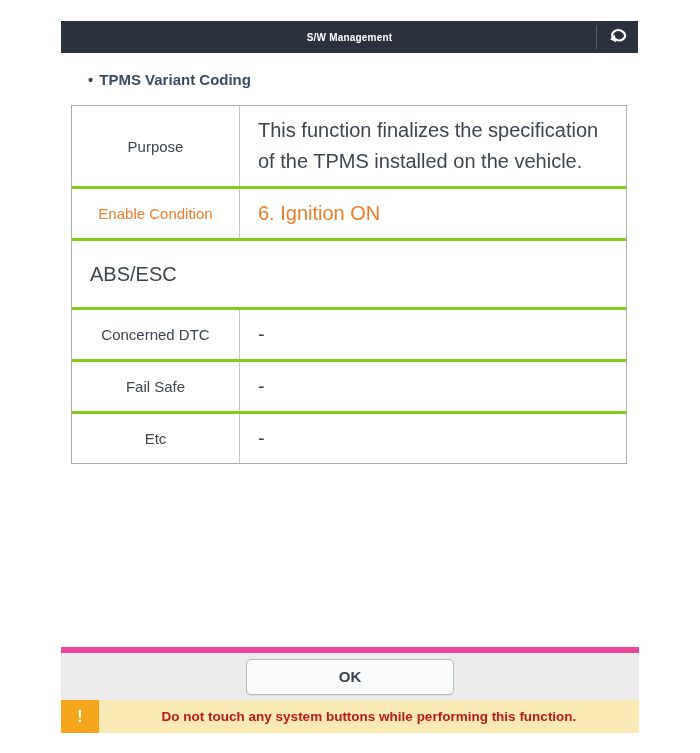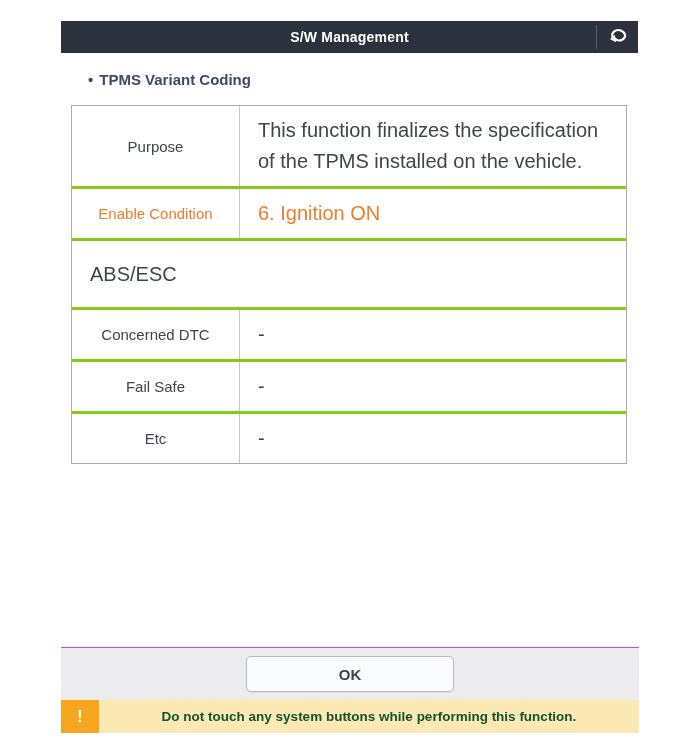--- a/index.html
+++ b/index.html
@@ -1,21 +1,21 @@
 <!DOCTYPE html>
 <html><head>
 <meta charset="utf-8">
 <style>
   html,body{margin:0;padding:0;background:#ffffff;}
   body{font-family:"Liberation Sans","DejaVu Sans",sans-serif;-webkit-font-smoothing:antialiased;}
   .screen{position:relative;width:700px;height:753px;background:#ffffff;overflow:hidden;}
 
   
   .titlebar{position:absolute;left:61px;top:21px;width:577px;height:32px;background:#2b323d;display:flex;align-items:center;}
-  .titlebar .title{flex:1;text-align:center;color:#ffffff;font-size:14px;font-weight:bold;letter-spacing:.2px;padding-left:42px;}
+  .titlebar .title{flex:1;text-align:center;color:#ffffff;font-size:10px;font-weight:bold;letter-spacing:.2px;padding-left:42px;}
   .titlebar .divider{width:1px;height:24px;background:rgba(255,255,255,0.22);}
   .titlebar .icon-btn{width:41px;height:32px;display:flex;align-items:center;justify-content:center;cursor:pointer;}
 
   
   .section-heading{position:absolute;left:88px;top:71px;font-size:15px;font-weight:bold;color:#3d4a63;}
   .section-heading .bullet{margin-right:6px;}
 
   
   .vtable{position:absolute;left:71px;top:105px;width:556px;border:1px solid #a9abad;box-sizing:border-box;background:#ffffff;}
   .vrow{display:flex;border-top:3px solid #84cc16;align-items:stretch;}
@@ -24,27 +24,27 @@
   .vrow .cell-value{flex:1;display:flex;align-items:center;padding:9px 8px 9px 18px;font-size:20px;color:#3e4450;line-height:1.55;}
   .vrow.r0{min-height:68px;}
   .vrow.r1{min-height:47px;}
   .vrow.r2{min-height:66px;}
   .vrow.r3{min-height:47px;}
   .vrow.r4{min-height:46px;}
   .vrow.r5{min-height:46px;}
   .vrow.highlight .cell-label,.vrow.highlight .cell-value{color:#ed7d29;}
 
   
-  .footer-strip{position:absolute;left:61px;top:647px;width:578px;height:53px;background:#ececee;border-top:1px solid #ec4899;box-sizing:border-box;display:flex;align-items:center;justify-content:center;}
+  .footer-strip{position:absolute;left:61px;top:647px;width:578px;height:53px;background:#ececee;border-top:6px solid #ec4899;box-sizing:border-box;display:flex;align-items:center;justify-content:center;}
   .ok-button{width:206px;height:34px;background:#fafbfc;border:1px solid #b6b9be;border-radius:5px;display:flex;align-items:center;justify-content:center;font-size:15px;font-weight:bold;color:#3a4150;cursor:pointer;box-shadow:0 1px 1px rgba(0,0,0,0.06);}
 
   
   .warning-bar{position:absolute;left:61px;top:700px;width:578px;height:33px;display:flex;align-items:stretch;}
   .warning-bar .warn-icon{width:38px;background:#f6a61d;color:#ffffff;font-weight:bold;font-size:16px;display:flex;align-items:center;justify-content:center;}
-  .warning-bar .warn-msg{flex:1;background:#fbe9b3;display:flex;align-items:center;justify-content:center;font-size:13.5px;font-weight:bold;color:#14532d;}
+  .warning-bar .warn-msg{flex:1;background:#fbe9b3;display:flex;align-items:center;justify-content:center;font-size:13.5px;font-weight:bold;color:#b91c1c;}
 </style>
 </head>
 <body>
 
 <div class="screen">
 
   <div class="titlebar">
     <div class="title">S/W Management</div>
     <div class="divider"></div>
     <div class="icon-btn">

